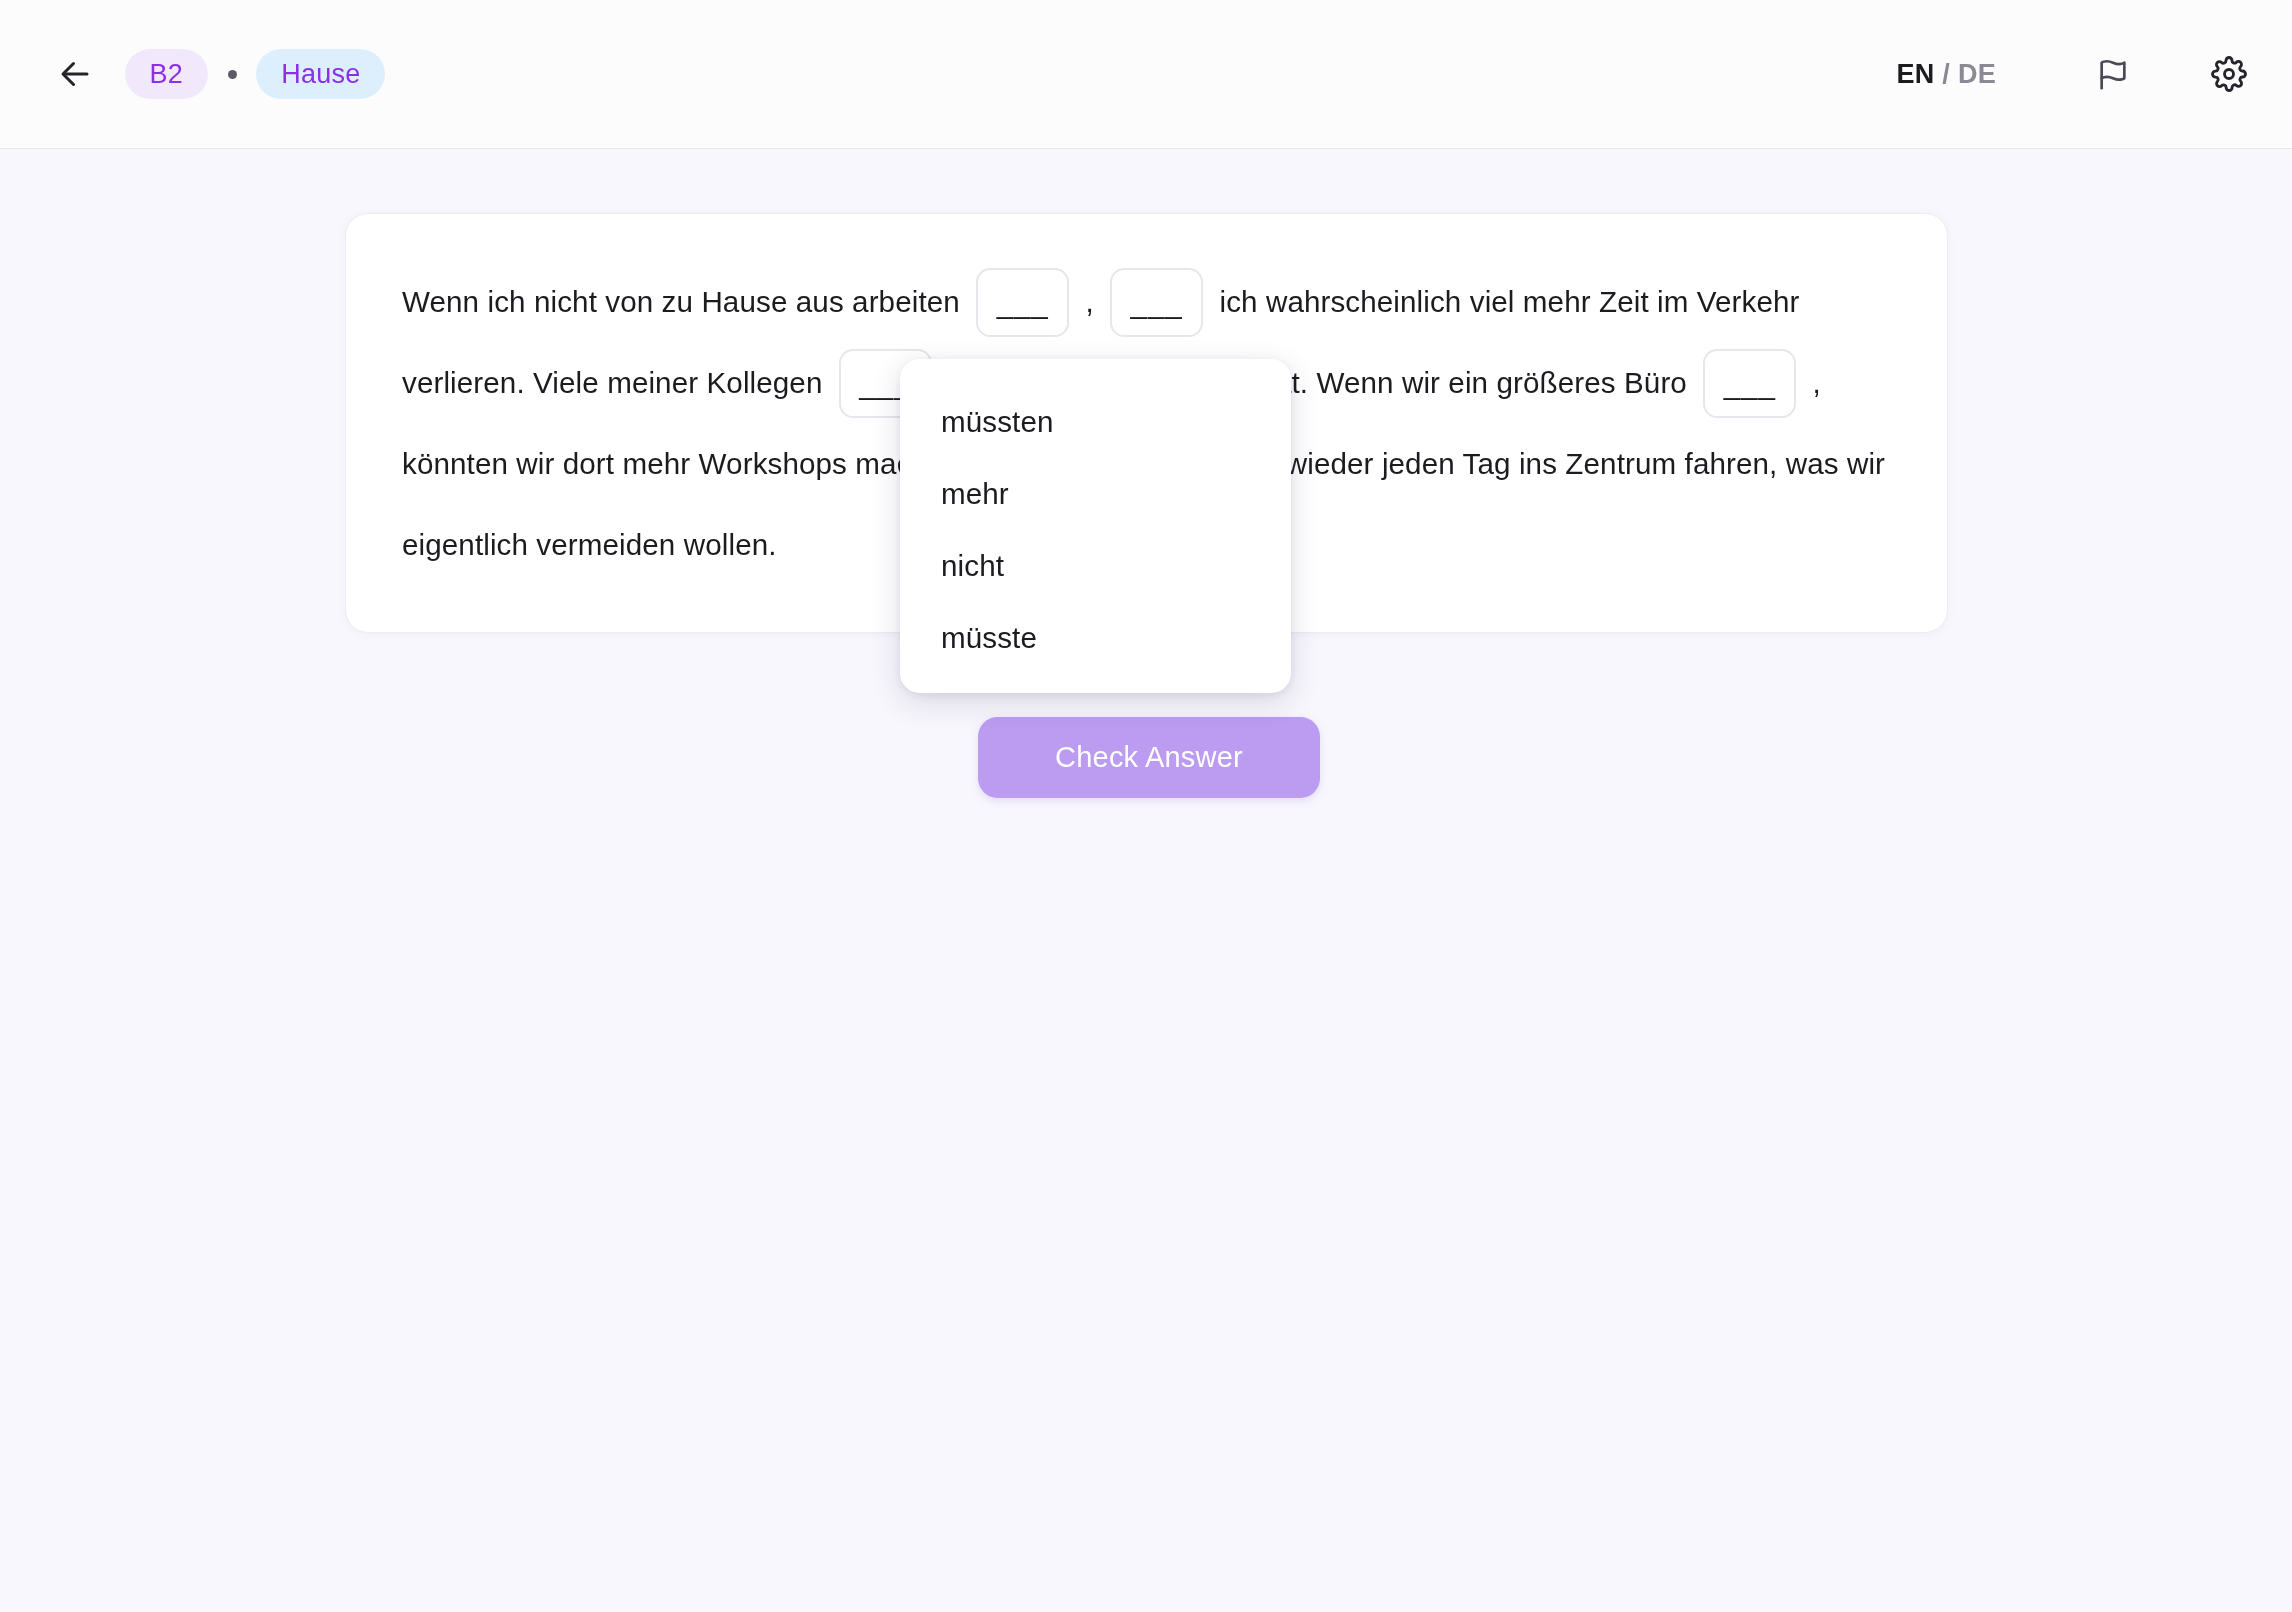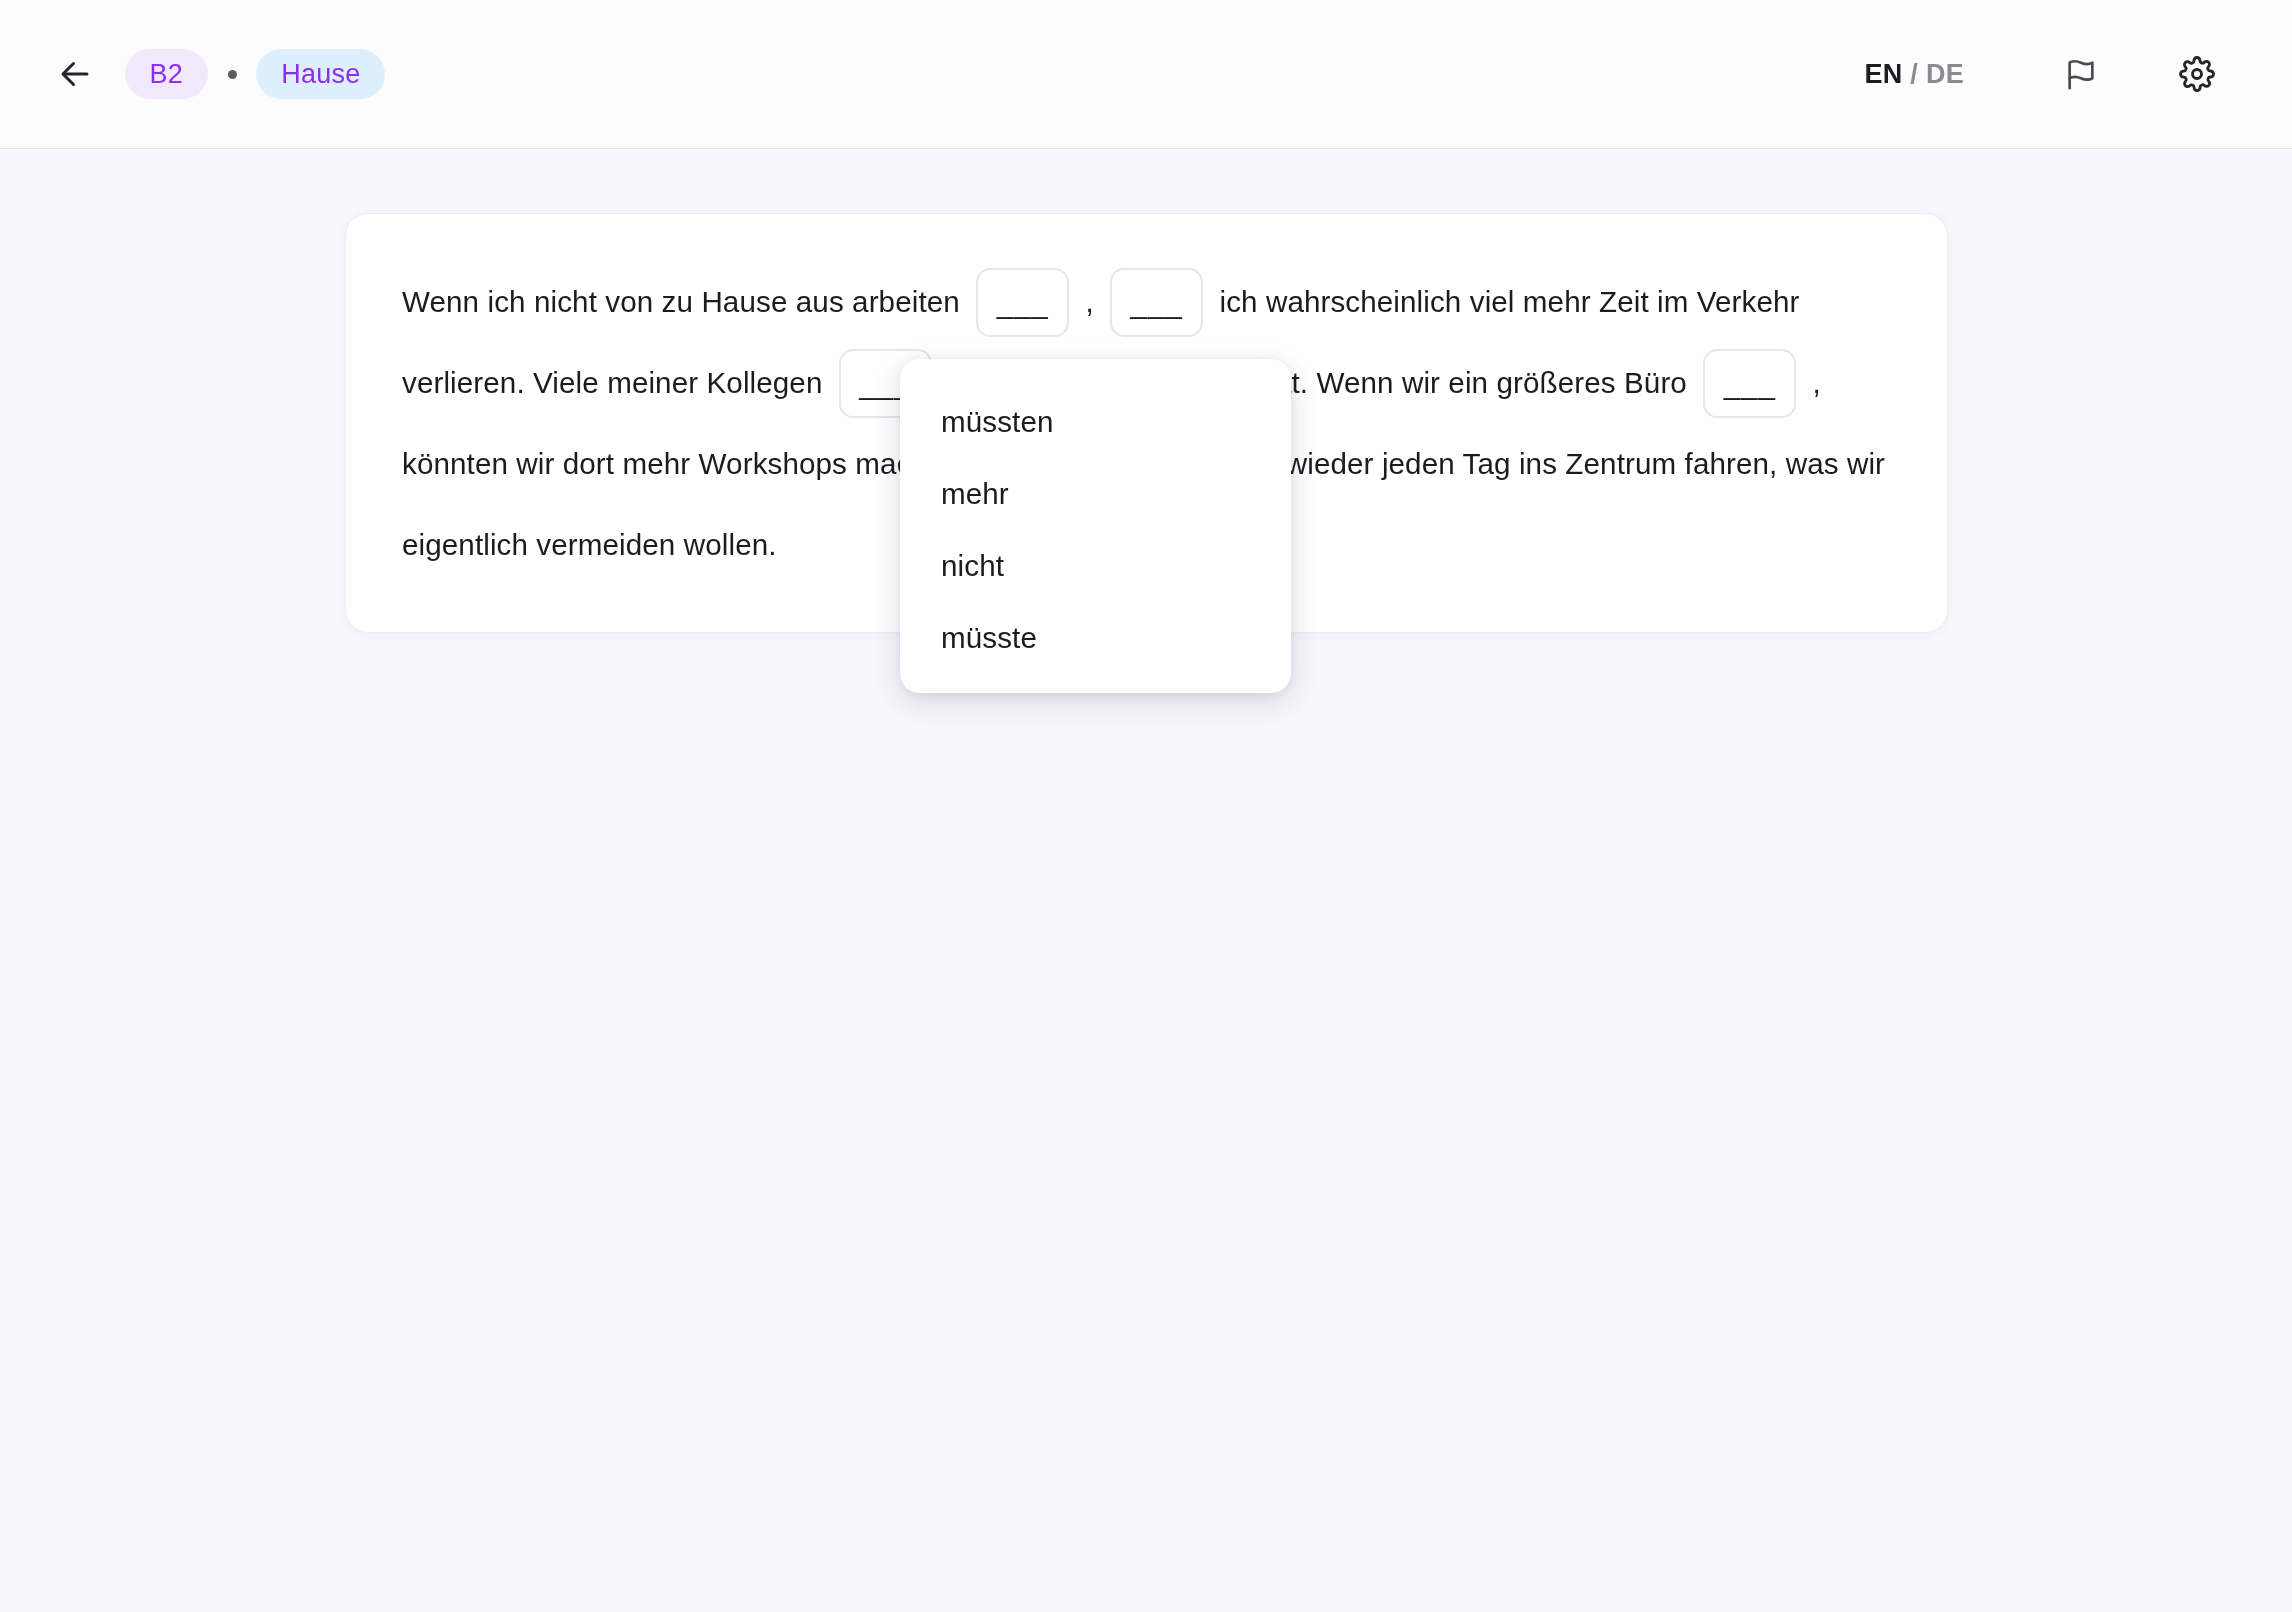--- a/index.html
+++ b/index.html
@@ -15,21 +15,21 @@
     background: #f8f7fd;
     -webkit-font-smoothing: antialiased;
   }
 
   
   .header {
     height: 149px;
     background: #fcfcfd;
     border-bottom: 1.3px solid #e6e5ea;
     display: flex;
-    padding: 0 68px 0 47px;
+    padding: 0 36px 0 47px;
     position: relative;
   }
 
   .header-left {
     display: flex;
     align-items: center;
     gap: 0;
   }
 
   .back-btn {
@@ -235,20 +235,21 @@
     </button>
   </div>
 </div>
 
 <div class="main">
 
   <div class="exercise-card">
     <div class="sentence" id="sentence"><span class="txt">Wenn ich nicht von zu Hause aus arbeiten </span><span class="blank">___</span><span class="txt"> , </span><span class="blank">___</span><span class="txt"> ich wahrscheinlich viel mehr Zeit im Verkehr verlieren. Viele meiner Kollegen </span><span class="blank">___</span><span class="txt"> gern die gleiche Flexibilität. Wenn wir ein größeres Büro </span><span class="blank">___</span><span class="txt"> , könnten wir dort mehr Workshops machen. Ich </span><span class="blank">___</span><span class="txt"> dann aber wieder jeden Tag ins Zentrum fahren, was wir eigentlich vermeiden wollen.</span></div>
   </div>
 
+  <button class="check-btn">Check Answer</button>
 
   <div class="dropdown" id="dropdown">
       <div class="dropdown-item">müssten</div>
       <div class="dropdown-item">mehr</div>
       <div class="dropdown-item">nicht</div>
       <div class="dropdown-item">müsste</div>
     </div>
 
 </div>
 

